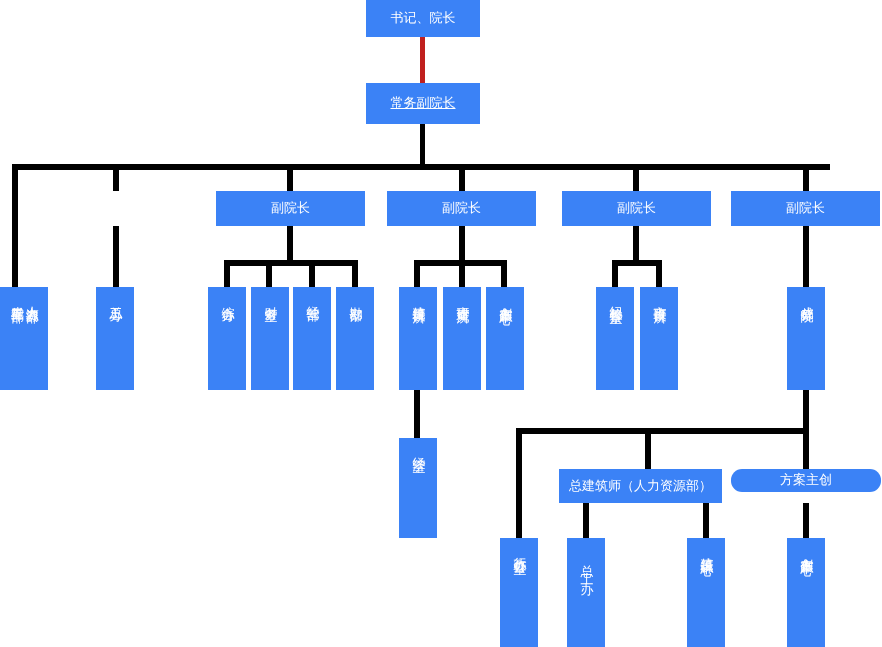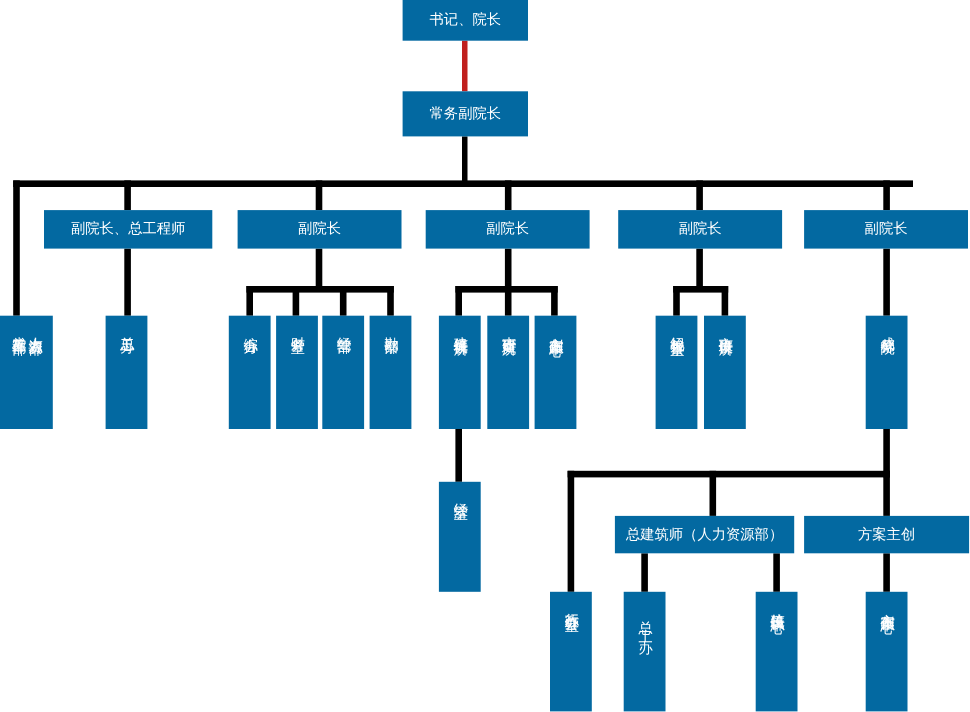--- a/index.html
+++ b/index.html
@@ -13,21 +13,21 @@
   }
   #chart {
     position: relative;
     width: 882px;
     height: 647px;
     background: #ffffff;
     overflow: hidden;
   }
   .node {
     position: absolute;
-    background: #0369a1;
+    background: #3b82f6;
     color: #ffffff;
     box-sizing: border-box;
     display: flex;
     align-items: center;
     justify-content: center;
     text-align: left;
     z-index: 3;
   }
   .node .label {
     display: block;
@@ -113,27 +113,24 @@
 
   <div class="line" style="left:583px; top:503px; width:6px; height:35px;"></div>
   <div class="line" style="left:703px; top:503px; width:6px; height:35px;"></div>
 
   <div class="line" style="left:803px; top:503px; width:6px; height:35px;"></div>
 
   <div class="node h" style="left:366px; top:0px; width:114px; height:37px;">
     <span class="label">书记、院长</span>
   </div>
 
-  <div class="node h" style="left:366px; top:83px; width:114px; height:41px;">
+  <div class="node h" style="left:366px; top:83px; width:114px; height:41px;text-decoration:underline;">
     <span class="label">常务副院长</span>
   </div>
 
-  <div class="node h" style="left:40px; top:191px; width:153px; height:35px;">
-    <span class="label">副院长、总工程师</span>
-  </div>
 
   <div class="node h" style="left:216px; top:191px; width:149px; height:35px;">
     <span class="label">副院长</span>
   </div>
 
   <div class="node h" style="left:387px; top:191px; width:149px; height:35px;">
     <span class="label">副院长</span>
   </div>
 
   <div class="node h" style="left:562px; top:191px; width:149px; height:35px;">
@@ -194,21 +191,21 @@
   </div>
 
   <div class="node v" style="left:787px; top:287px; width:38px; height:103px;">
     <span class="label">成都分院</span>
   </div>
 
   <div class="node h" style="left:559px; top:469px; width:163px; height:34px;">
     <span class="label">总建筑师（人力资源部）</span>
   </div>
 
-  <div class="node h" style="left:731px; top:469px; width:150px; height:34px;">
+  <div class="node h" style="left:731px; top:469px; width:150px; height:23px;border-radius:11px;">
     <span class="label">方案主创</span>
   </div>
 
   <div class="node v" style="left:500px; top:538px; width:38px; height:109px;">
     <span class="label">行政办公室</span>
   </div>
 
   <div class="node v spaced" style="left:567px; top:538px; width:38px; height:109px; padding-top:16px;">
     <span class="label">总工办</span>
   </div>

